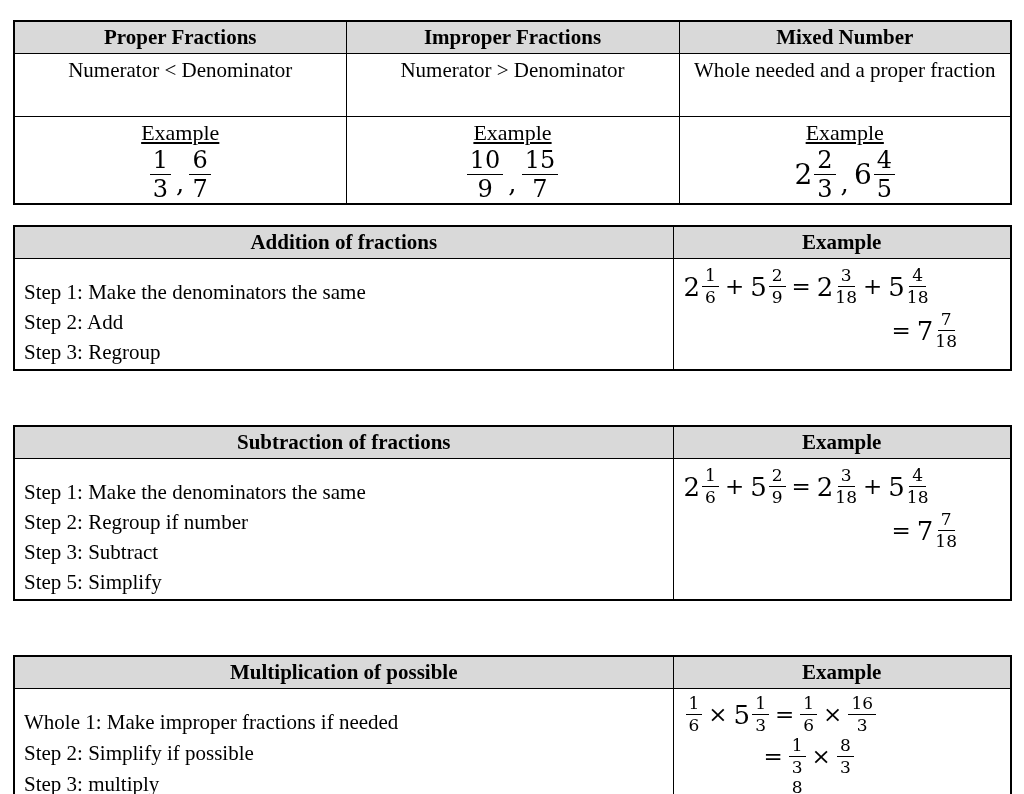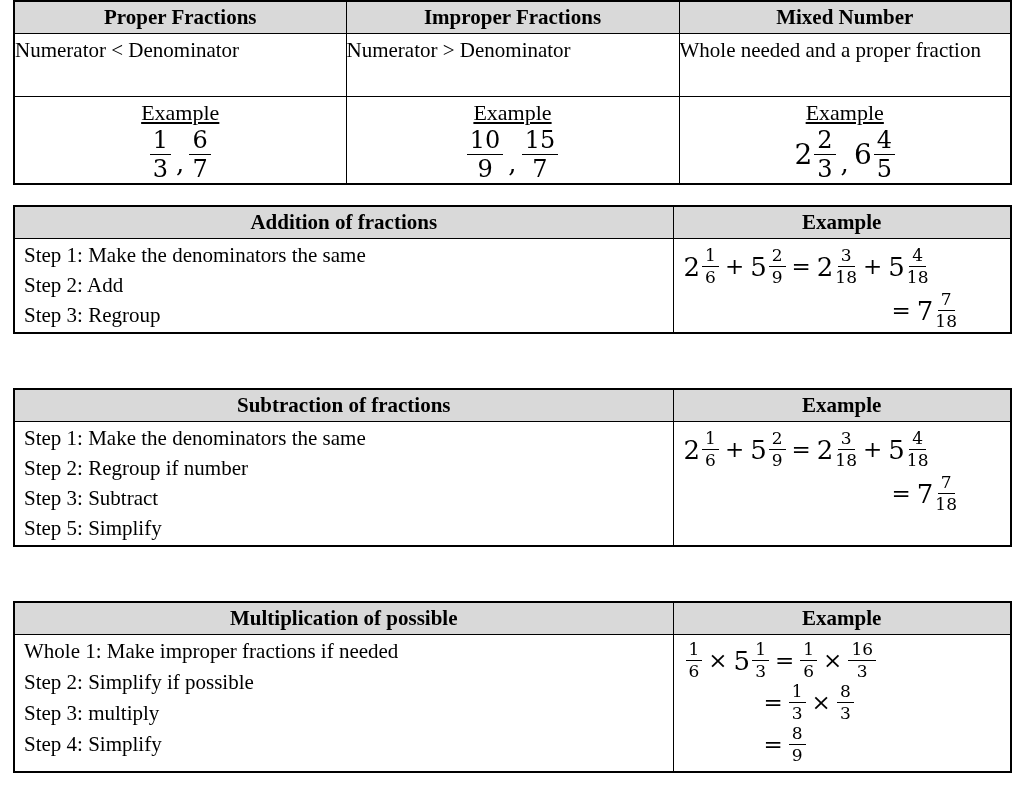--- a/index.html
+++ b/index.html
@@ -12,30 +12,30 @@
   table{
     border-collapse:collapse;table-layout:fixed;
     margin-left:13px;width:997px;background:#fff;
     border:2px solid #000;
   }
   th,td{border:1.5px solid #000;padding:0;vertical-align:top;}
   th{
     background:#d9d9d9;font-weight:bold;font-size:21px;
     text-align:center;height:31px;vertical-align:middle;
   }
-  .tbl-types{margin-top:0;}
+  .tbl-types{margin-top:20px;}
   .tbl-add{margin-top:20px;}
   .tbl-sub{margin-top:54px;border-radius:7px;}
   .tbl-mul{margin-top:54px;}
 
-  .def-cell{height:60px;text-align:left;font-size:21px;line-height:29px;padding-top:2px;}
+  .def-cell{height:60px;text-align:center;font-size:21px;line-height:29px;padding-top:2px;}
   .ex-cell-types{height:86px;text-align:center;}
   .ex-label{font-size:22px;text-decoration:underline;margin-top:3px;display:inline-block;}
 
-  .steps-cell{font-size:21px;line-height:30px;padding:1px 6px 2px 9px;}
+  .steps-cell{font-size:21px;line-height:30px;padding:18px 6px 2px 9px;}
   .tbl-add .steps-cell{height:89px;}
   .tbl-sub .steps-cell{height:119px;}
   .tbl-mul .steps-cell{height:133px;line-height:31px;}
 
   .ex-cell{padding:2px 0 0 0;}
 
   
   .math{font-family:"DejaVu Serif","Liberation Serif",serif;}
   .m-line{display:flex;align-items:center;}
   .m-center{justify-content:center;}

